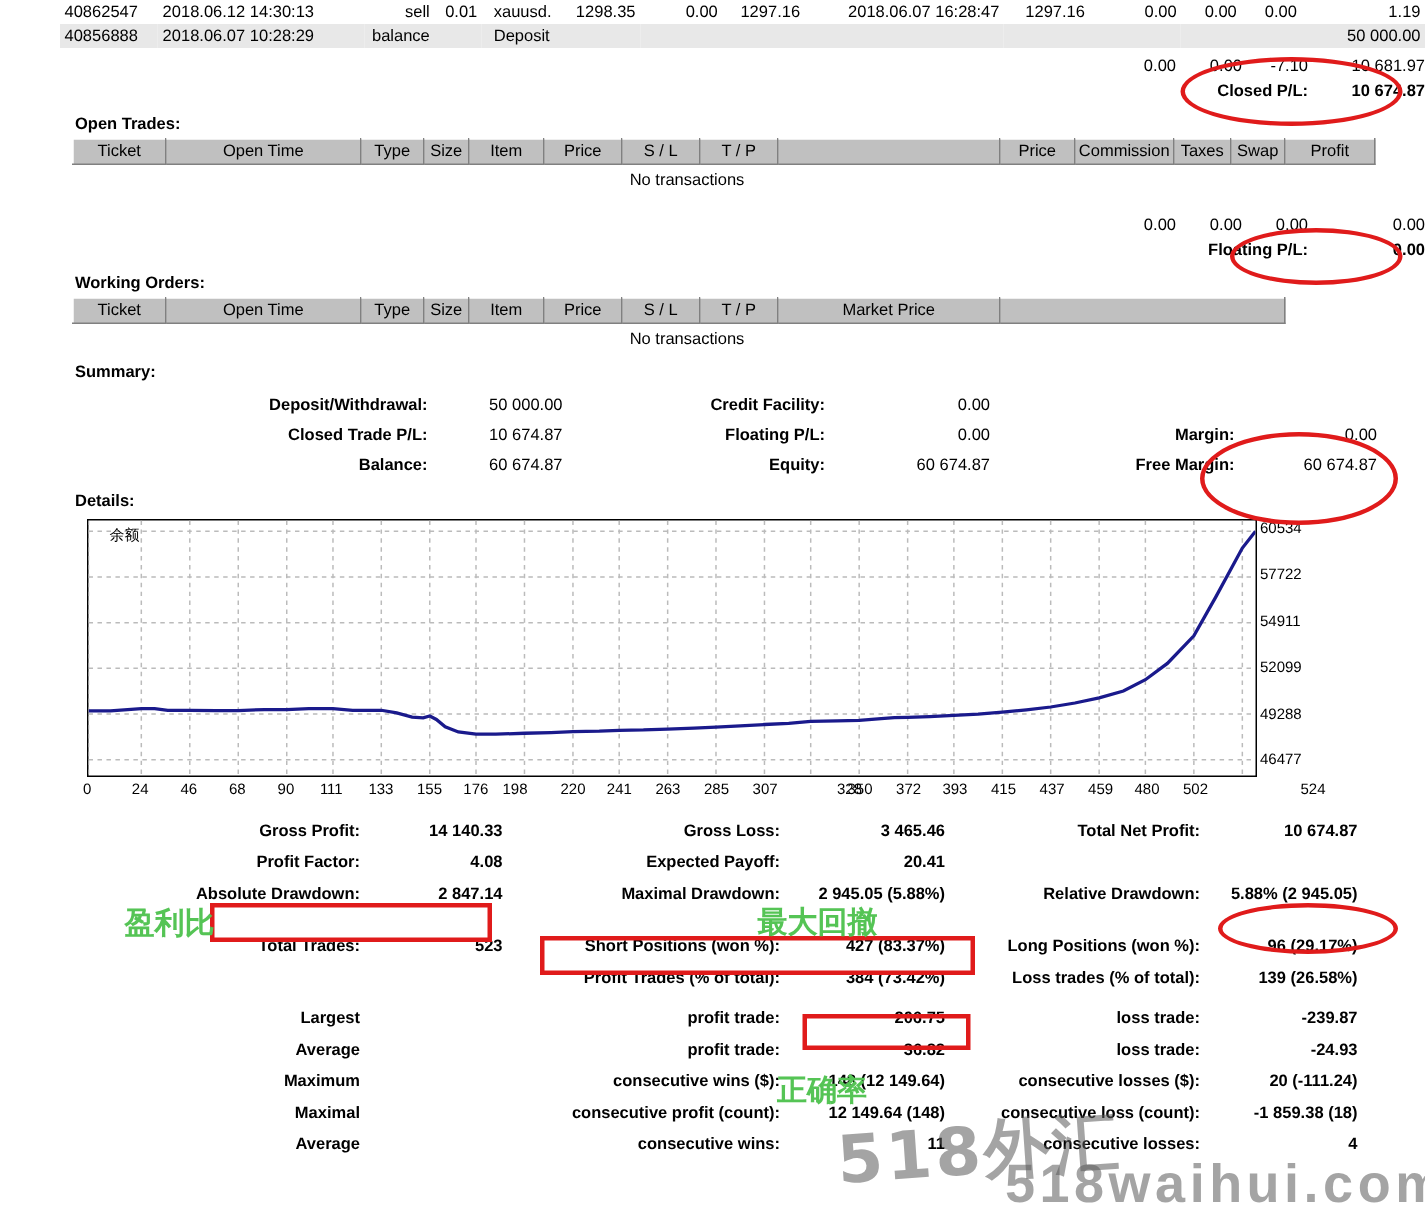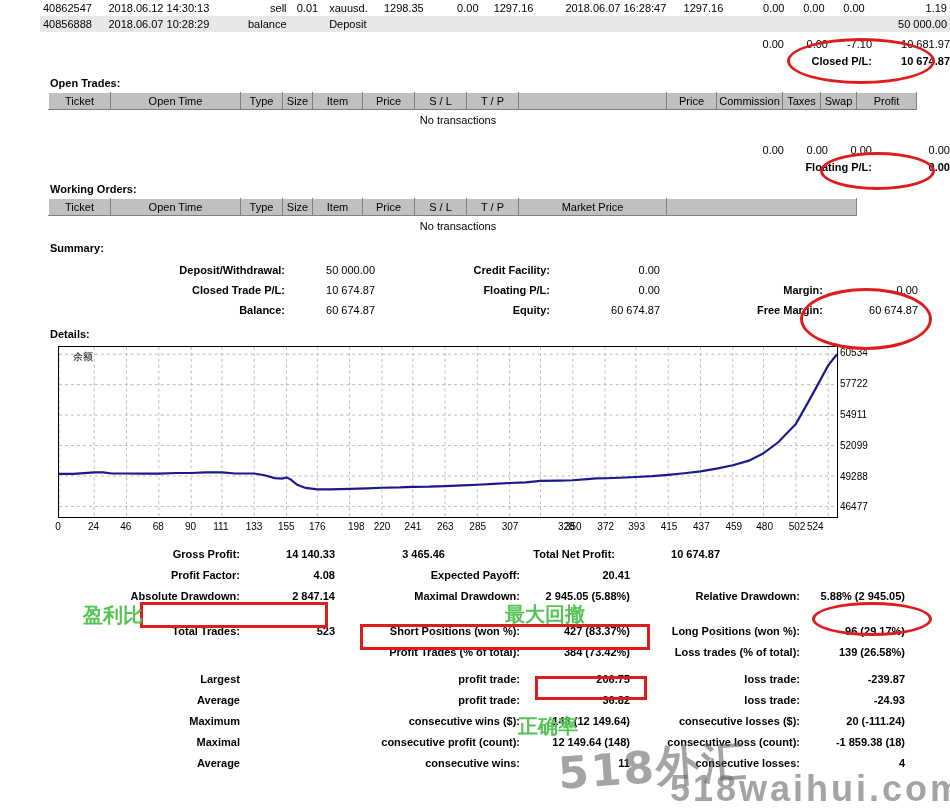--- a/index.html
+++ b/index.html
@@ -283,43 +283,44 @@
   <div class="xlab-row" id="xlabels">
       <div class="xlab" style="left: 5.3px;">0</div>
       <div class="xlab" style="left: 37.9208px;">24</div>
       <div class="xlab" style="left: 70.2981px;">46</div>
       <div class="xlab" style="left: 102.675px;">68</div>
       <div class="xlab" style="left: 135.053px;">90</div>
       <div class="xlab" style="left: 163.258px;">111</div>
       <div class="xlab" style="left: 195.636px;">133</div>
       <div class="xlab" style="left: 228.013px;">155</div>
       <div class="xlab" style="left: 258.919px;">176</div>
-      <div class="xlab" style="left: 298px;">198</div>
+      <div class="xlab" style="left: 285px;">198</div>
       <div class="xlab" style="left: 323.674px;">220</div>
       <div class="xlab" style="left: 354.579px;">241</div>
       <div class="xlab" style="left: 386.957px;">263</div>
       <div class="xlab" style="left: 419.334px;">285</div>
       <div class="xlab" style="left: 451.711px;">307</div>
       <div class="xlab" style="left: 508px;">328</div>
       <div class="xlab" style="left: 514.994px;">350</div>
       <div class="xlab" style="left: 547.372px;">372</div>
       <div class="xlab" style="left: 578.277px;">393</div>
       <div class="xlab" style="left: 610.655px;">415</div>
       <div class="xlab" style="left: 643.032px;">437</div>
       <div class="xlab" style="left: 675.409px;">459</div>
       <div class="xlab" style="left: 706.315px;">480</div>
       <div class="xlab" style="left: 738.692px;">502</div>
-      <div class="xlab" style="left: 757px;">524</div>
+      <div class="xlab" style="left: 817px;">524</div>
     </div>
 </div>
 
 <div class="stats">
   <div class="st-row">
     <div class="st-lbl s1-lbl">Gross Profit:</div>
     <div class="st-val s1-val">14 140.33</div>
+    <div class="st-lbl s2-lbl">Gross Loss:</div>
     <div class="st-val s2-val">3 465.46</div>
     <div class="st-lbl s3-lbl">Total Net Profit:</div>
     <div class="st-val s3-val">10 674.87</div>
   </div>
   <div class="st-row">
     <div class="st-lbl s1-lbl">Profit Factor:</div>
     <div class="st-val s1-val">4.08</div>
     <div class="st-lbl s2-lbl">Expected Payoff:</div>
     <div class="st-val s2-val">20.41</div>
     <div class="st-lbl s3-lbl"></div>

